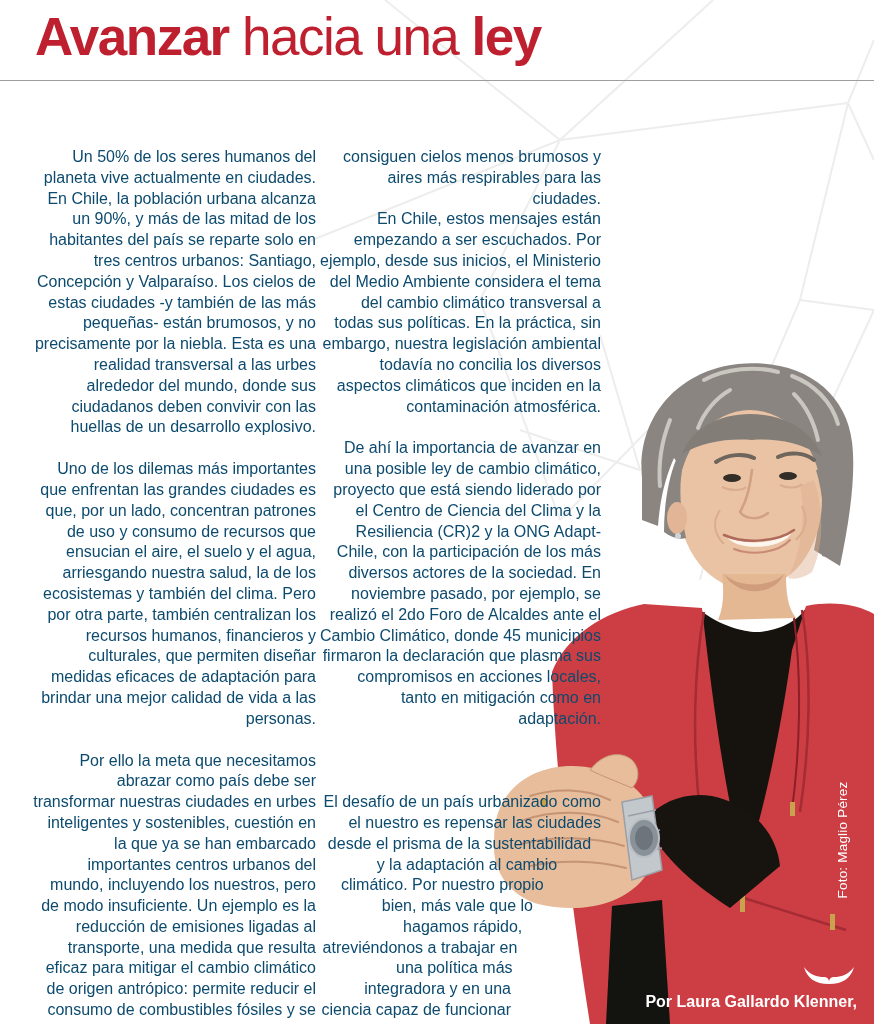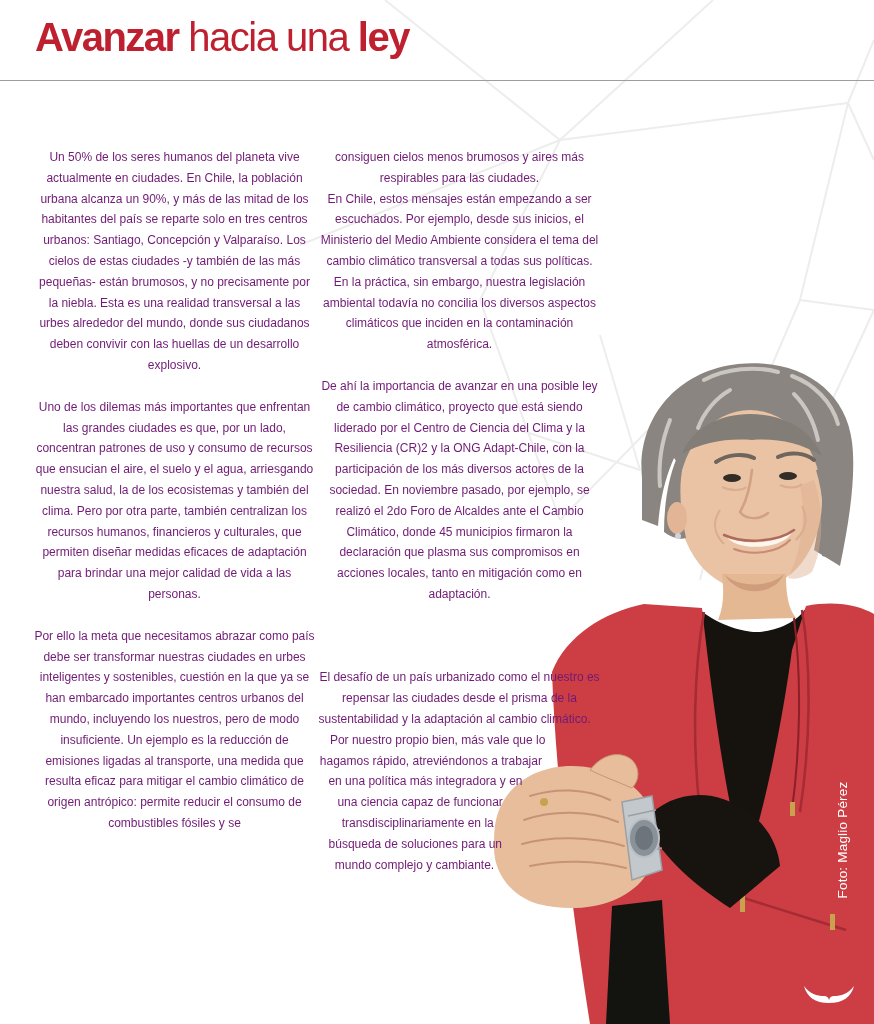--- a/index.html
+++ b/index.html
@@ -5,32 +5,32 @@
   html,body{margin:0;padding:0;}
   body{
     width:874px;height:1024px;position:relative;overflow:hidden;background:#ffffff;
     font-family:"Liberation Sans", sans-serif;
   }
   
   .bg-pattern{position:absolute;left:0;top:0;z-index:0;}
   
   .headline{
     position:absolute;left:35px;top:8px;z-index:2;
-    color:#bf202f;font-size:40px;line-height:58px;letter-spacing:-1.5px;
+    color:#bf202f;font-size:53px;line-height:58px;letter-spacing:-1.5px;
     font-weight:700;white-space:nowrap;
   }
   .headline .light{font-weight:400;}
   .rule{
     position:absolute;left:0;top:80px;width:874px;height:1px;
     background:#9e9e9e;z-index:1;
   }
   
   .col{
     position:absolute;top:147px;width:283px;z-index:2;
-    color:#701a75;font-size:12px;line-height:20.8px;text-align:center;
+    color:#0c4a6e;font-size:16px;line-height:20.8px;text-align:right;
   }
   #col1{left:33px;}
   #col2{left:318px;}
   .col p{margin:0 0 21px 0;white-space:pre-line;}
   .col p:last-child{margin-bottom:0;}
   
   .wrap-spacer{
     float:right;width:90px;height:290px;
     shape-outside:polygon(90px 83px, 46px 110px, 16px 168px, 2px 228px, 2px 290px, 90px 290px);
     shape-margin:5px;
@@ -190,13 +190,14 @@
 </svg>
 
 <div class="photo-credit">Foto: Maglio Pérez</div>
 
 <div class="byline">
   <span class="logo">
     <svg width="52" height="20" viewBox="0 0 52 20">
       <path d="M1 1 C4 12 12 18 26 18 C40 18 48 12 51 1 C45 9 38 11 31 11 C28 11 27 12 26 15 C25 12 24 11 21 11 C14 11 7 9 1 1 Z" fill="#ffffff"></path>
     </svg>
   </span>
+  <span class="author">Por Laura Gallardo Klenner,</span>
 </div>
 
 </body></html>

